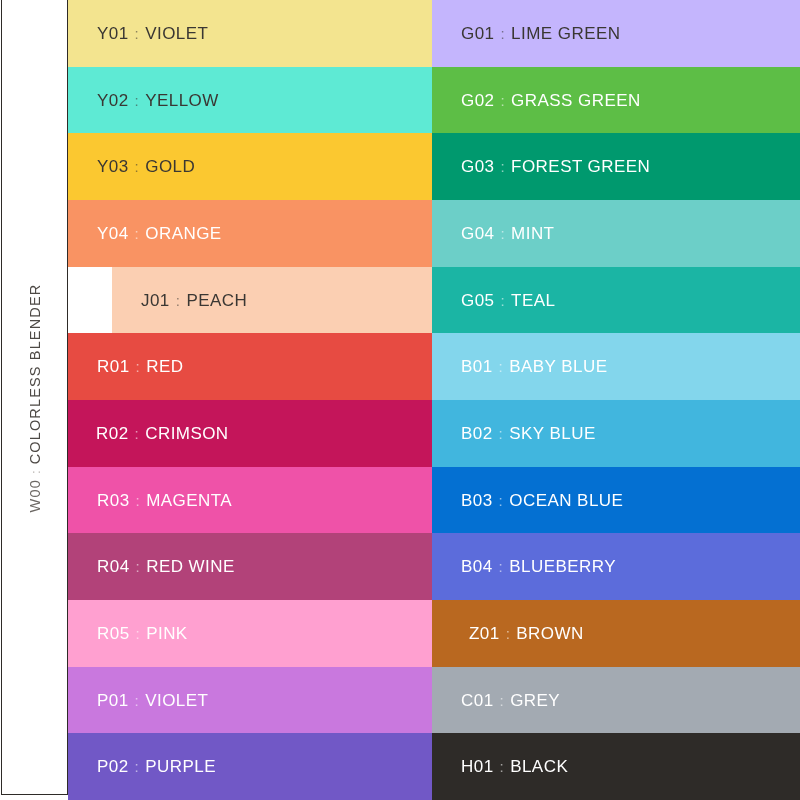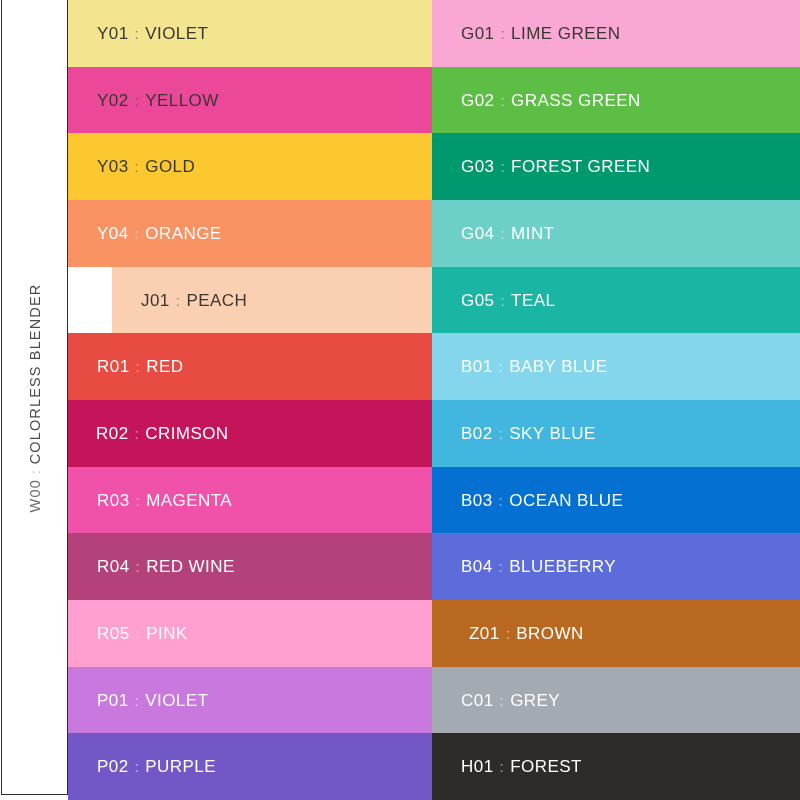--- a/index.html
+++ b/index.html
@@ -138,21 +138,21 @@
 
   <div class="swatch-grid">
     <div class="swatch-column col-left">
         <div class="swatch dark-text" style="background: rgb(243, 228, 143);">
           <div class="swatch-text">
             <span class="code">Y01</span>
             <span class="sep">:</span>
             <span class="name">VIOLET</span>
           </div>
         </div>
-        <div class="swatch dark-text" style="background: #ec4899;">
+        <div class="swatch dark-text" style="background: #5eead4;">
           <div class="swatch-text">
             <span class="code">Y02</span>
             <span class="sep">:</span>
             <span class="name">YELLOW</span>
           </div>
         </div>
         <div class="swatch dark-text" style="background: rgb(251, 200, 48);">
           <div class="swatch-text">
             <span class="code">Y03</span>
             <span class="sep">:</span>
@@ -217,21 +217,21 @@
         </div>
         <div class="swatch light-text" style="background: rgb(113, 88, 198);">
           <div class="swatch-text">
             <span class="code">P02</span>
             <span class="sep">:</span>
             <span class="name">PURPLE</span>
           </div>
         </div>
       </div>
     <div class="swatch-column col-right">
-        <div class="swatch dark-text" style="background: #f9a8d4;">
+        <div class="swatch dark-text" style="background: #c4b5fd;">
           <div class="swatch-text">
             <span class="code">G01</span>
             <span class="sep">:</span>
             <span class="name">LIME GREEN</span>
           </div>
         </div>
         <div class="swatch light-text" style="background: rgb(93, 190, 70);">
           <div class="swatch-text">
             <span class="code">G02</span>
             <span class="sep">:</span>
@@ -298,19 +298,19 @@
           <div class="swatch-text">
             <span class="code">C01</span>
             <span class="sep">:</span>
             <span class="name">GREY</span>
           </div>
         </div>
         <div class="swatch light-text" style="background: rgb(46, 43, 40);">
           <div class="swatch-text">
             <span class="code">H01</span>
             <span class="sep">:</span>
-            <span class="name">FOREST</span>
+            <span class="name">BLACK</span>
           </div>
         </div>
       </div>
   </div>
 
 </div>
 
 </body></html>

